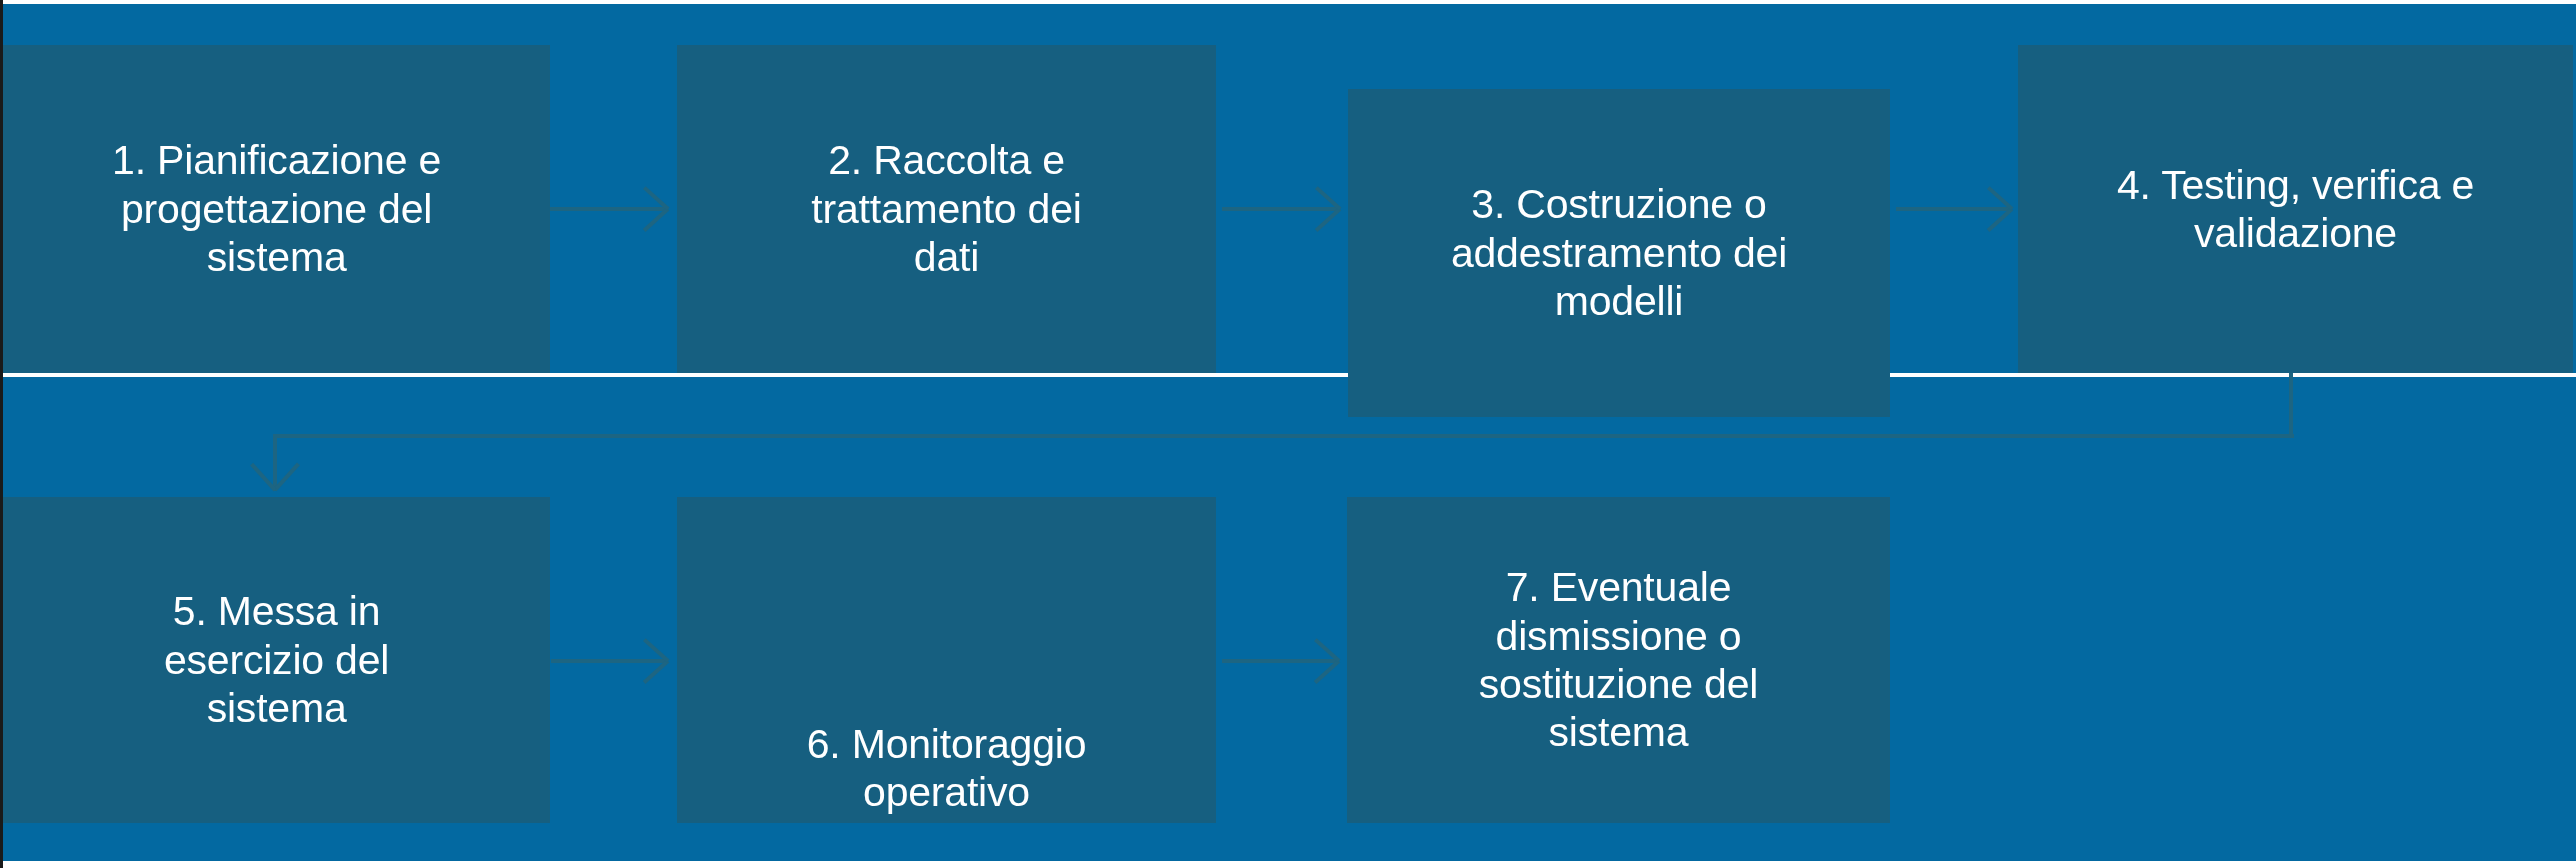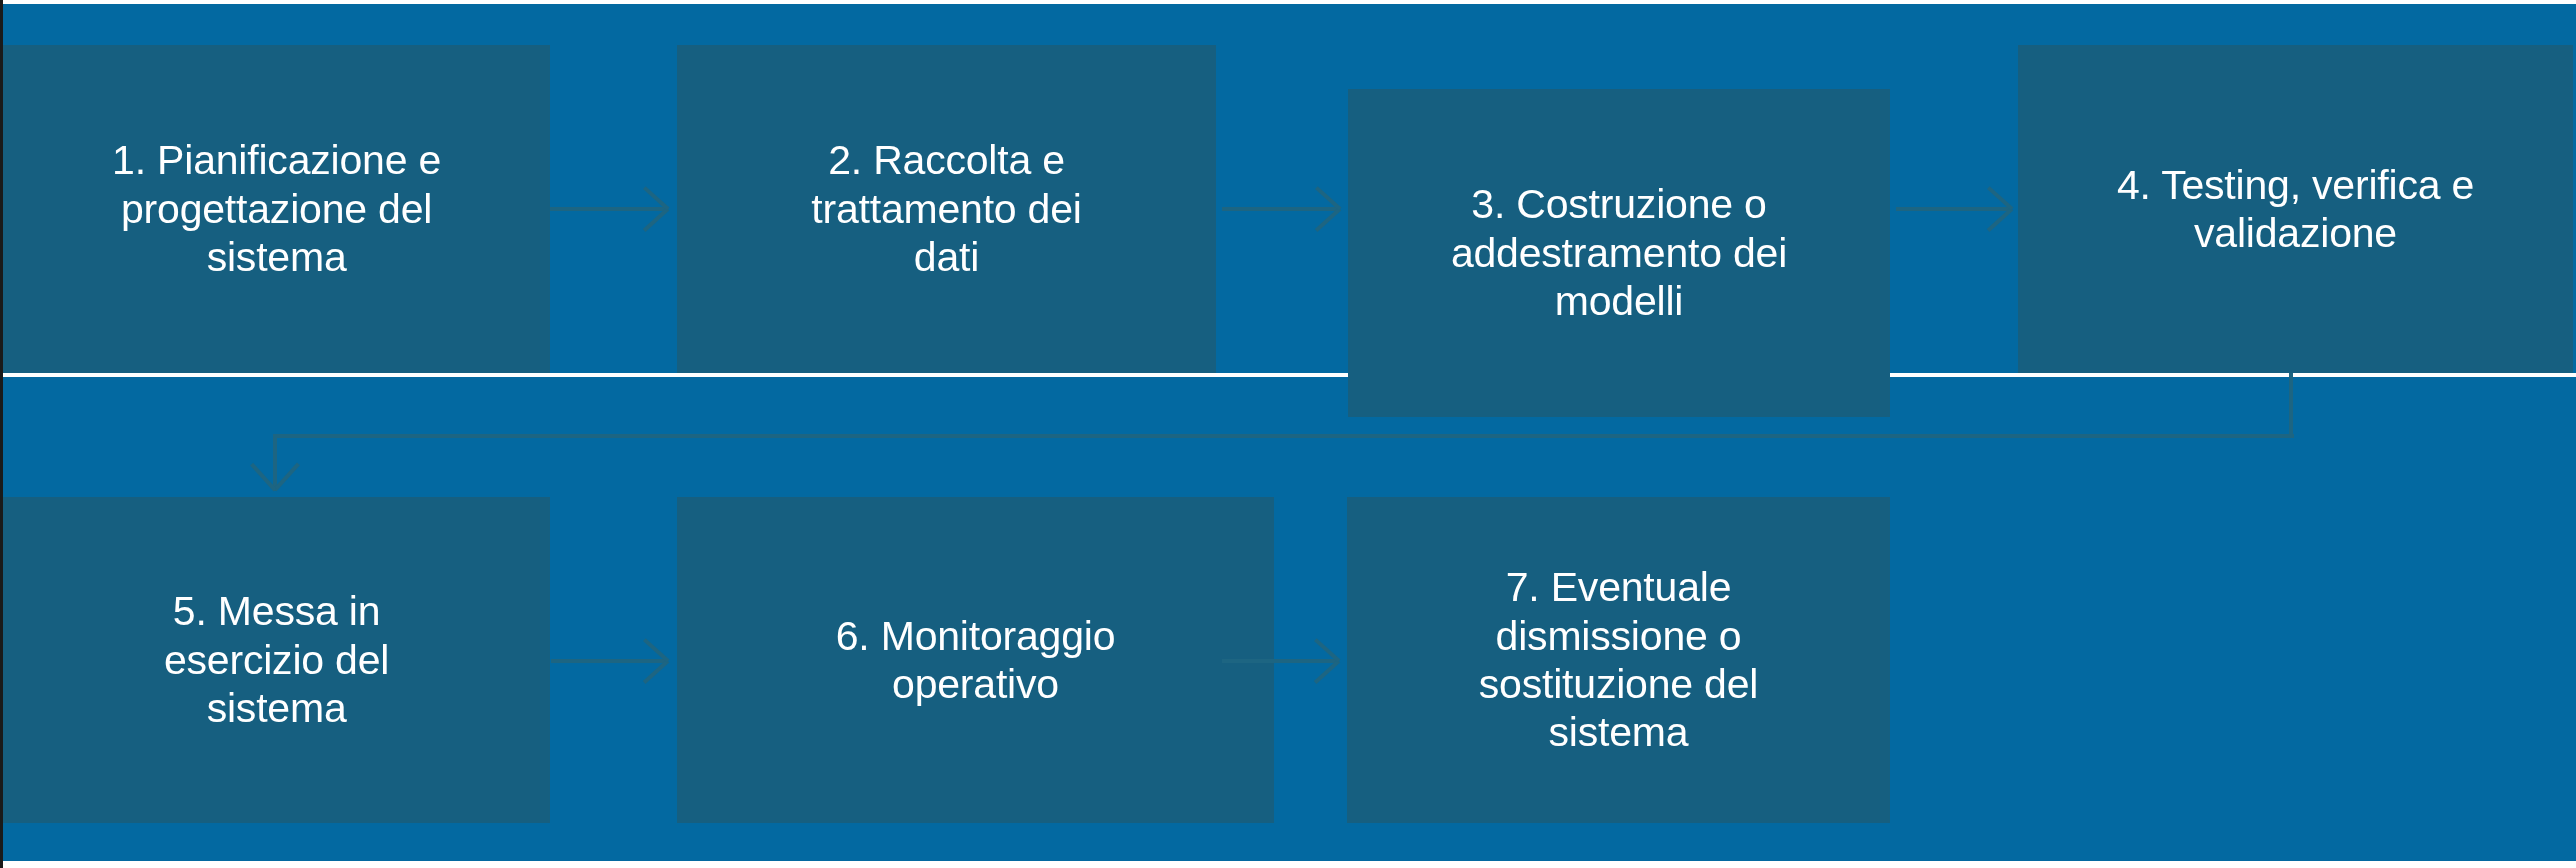--- a/index.html
+++ b/index.html
@@ -159,21 +159,21 @@
 
   <div class="node" style="left:3.1px; top:497px; width:547px; height:326px;">
     <div class="node-label">5. Messa in
 esercizio del
 sistema</div>
   </div>
 
   <div class="conn-line-h" style="left:551px; top:659px; width:117px;"></div>
   <div class="arrowhead-right" style="left:636px; top:659px;"></div>
 
-  <div class="node" style="left:677px; top:497px; width:597px; height:326px;">
+  <div class="node" style="left:677px; top:497px; width:539px; height:326px;align-items:flex-end;">
     <div class="node-label">6. Monitoraggio
 operativo</div>
   </div>
 
   <div class="conn-line-h" style="left:1222px; top:659px; width:117px;"></div>
   <div class="arrowhead-right" style="left:1307px; top:659px;"></div>
 
   <div class="node" style="left:1347px; top:497px; width:543px; height:326px;">
     <div class="node-label">7. Eventuale
 dismissione o

